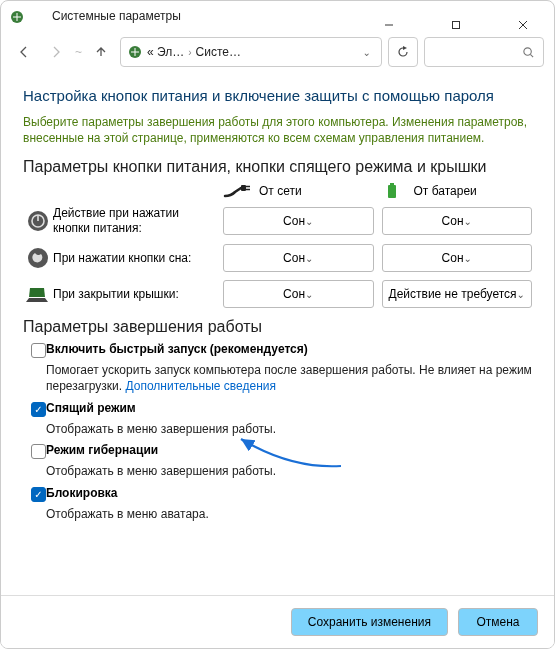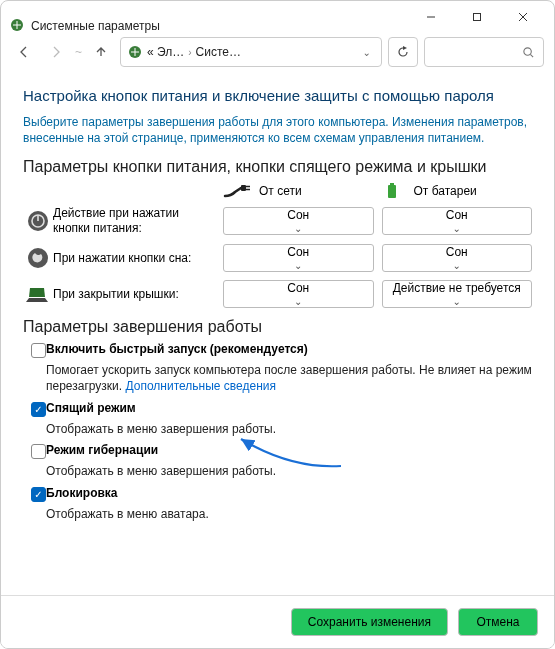--- a/index.html
+++ b/index.html
@@ -12,23 +12,24 @@
     width: 555px;
     height: 649px;
     overflow: hidden;
     border: 1px solid #ccc;
     border-radius: 8px;
     position: relative;
   }
   
   .titlebar {
     display: flex;
-    align-items: flex-end;
+    align-items: flex-start;
     height: 32px;
-    padding: 0 8px;
+    padding: 8px 8px;
+    gap: 21px;
   }
   .titlebar .app-icon {
     width: 16px; height: 16px;
     margin-right: 6px;
     display: inline-block;
   }
   .titlebar .title { flex: 1; font-size: 12px; color: #222; }
   .winbtn {
     width: 46px; height: 32px;
     display: flex; align-items: center; justify-content: center;
@@ -86,21 +87,21 @@
     padding: 6px 22px 0 22px;
   }
   h1.page-title {
     font-size: 15px;
     font-weight: 400;
     color: #0a3e6b;
     margin: 6px 0 10px 0;
   }
   .intro {
     font-size: 12px;
-    color: #0369a1;
+    color: #4d7c0f;
     line-height: 1.35;
     margin-bottom: 12px;
   }
   .section-label {
     font-size: 16px;
     color: #222;
     margin-bottom: 6px;
   }
 
   
@@ -137,22 +138,21 @@
   .row .combo-cell:last-child { padding-right: 0; }
   .combo {
     height: 28px;
     border: 1px solid #bbb;
     border-radius: 3px;
     background: #fff;
     display: flex;
     align-items: center;
     padding: 0 4px;
     font-size: 12px;
-    justify-content: space-between;
-    flex-direction: column;
+    justify-content: center;
   }
   .combo .caret { color: #555; font-size: 10px; }
 
   
   .shutdown { margin-top: 10px; }
   .opt {
     display: flex;
     align-items: flex-start;
     gap: 0;
     margin: 6px 0 2px 8px;
@@ -195,21 +195,21 @@
     justify-content: flex-end;
     gap: 10px;
     background: #fff;
   }
   .btn {
     height: 28px;
     min-width: 80px;
     padding: 0 16px;
     border: 1px solid #bbb;
     border-radius: 4px;
-    background: #22c55e;
+    background: #7dd3fc;
     font-size: 12px;
     display: flex; align-items: center; justify-content: center;
   }
 </style>
 </head>
 <body>
 
 <div class="titlebar">
   <span class="app-icon">
     <svg viewBox="0 0 16 16">

